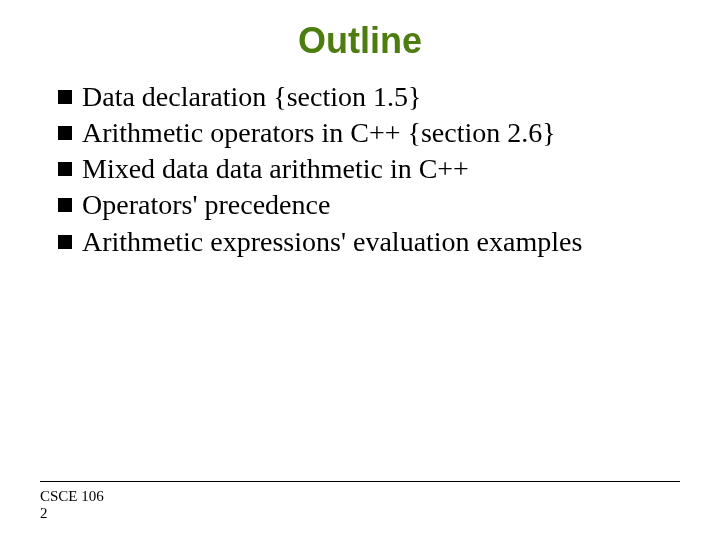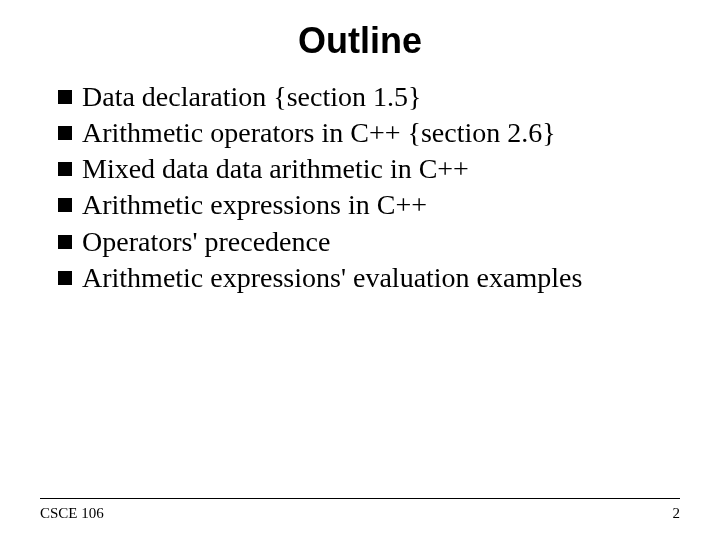--- a/index.html
+++ b/index.html
@@ -21,21 +21,21 @@
       padding: 20px 40px 0 40px;
       display: flex;
       flex-direction: column;
     }
     .title {
       font-family: Arial, Helvetica, sans-serif;
       font-weight: bold;
       font-size: 36px;
       text-align: center;
       margin-bottom: 18px;
-      color: #000000;
+      color: #4d7c0f;
     }
     .content {
       flex: 1;
       padding-left: 18px;
       padding-right: 10px;
     }
     .bullet-item {
       font-size: 28px;
       line-height: 1.22;
       color: #000;
@@ -59,32 +59,32 @@
       bottom: 18px;
       left: 40px;
       right: 40px;
       border-top: 1.5px solid #000;
       padding-top: 6px;
       display: flex;
       justify-content: space-between;
       font-family: "Times New Roman", Times, serif;
       font-size: 15px;
       color: #000;
+      flex-direction: column;
     }
   </style>
 </head>
 <body>
 
 <div class="slide">
   <h1 class="title">Outline</h1>
   <div class="content">
       <div class="bullet-item"><span class="bullet-icon"></span><span>Data declaration {section 1.5}</span></div>
       <div class="bullet-item justify"><span class="bullet-icon"></span><span>Arithmetic operators in C++ {section 2.6}</span></div>
       <div class="bullet-item"><span class="bullet-icon"></span><span>Mixed data data arithmetic in C++</span></div>
-      <div class="bullet-item"><span class="bullet-icon"></span><span>Arithmetic expressions in C++</span></div>
       <div class="bullet-item"><span class="bullet-icon"></span><span>Operators' precedence</span></div>
       <div class="bullet-item"><span class="bullet-icon"></span><span>Arithmetic expressions' evaluation examples</span></div>
     </div>
   <div class="footer">
     <span>CSCE 106</span>
     <span>2</span>
   </div>
 </div>
 
 </body></html>

